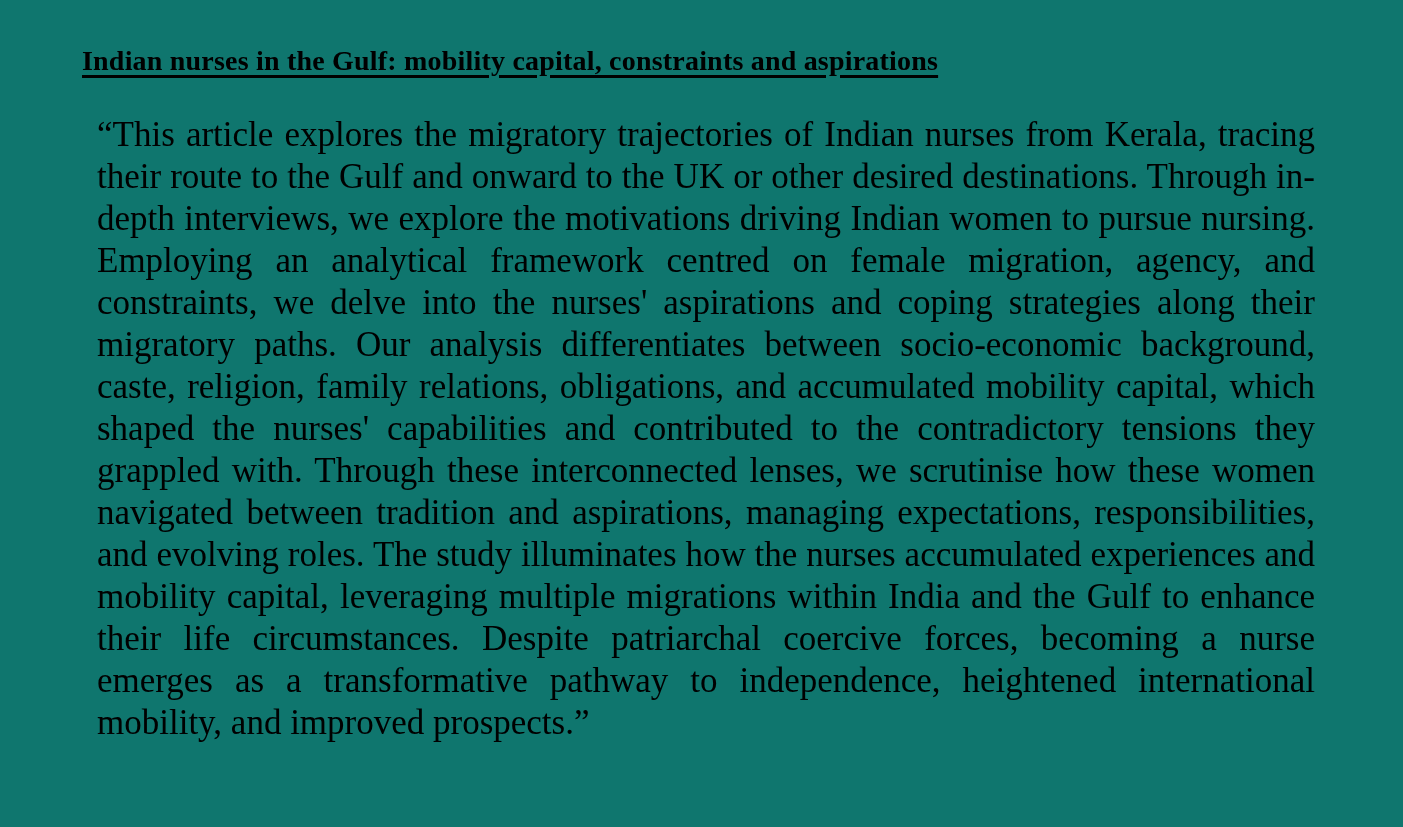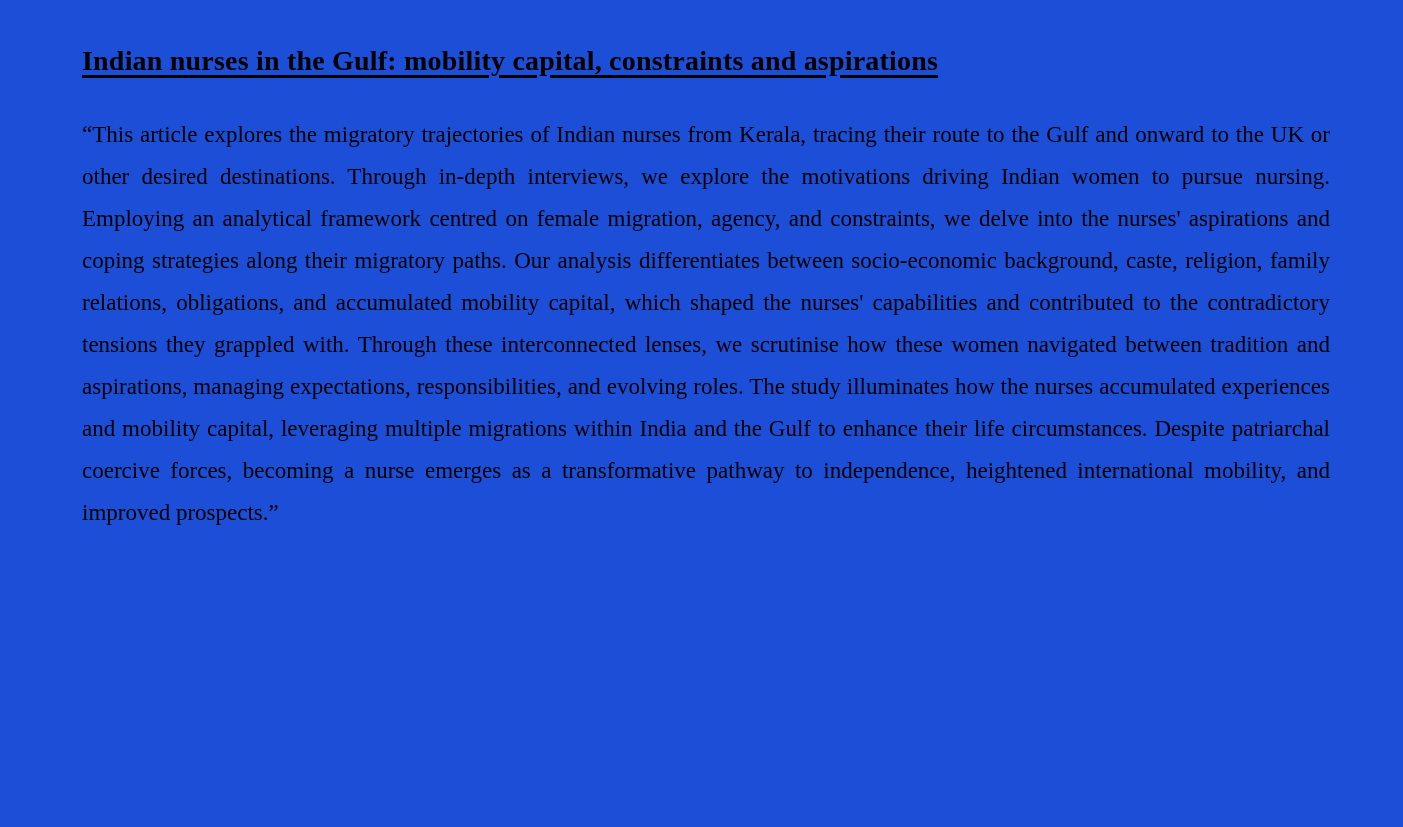--- a/index.html
+++ b/index.html
@@ -12,42 +12,42 @@
     height: 827px;
     overflow: hidden;
     color: #000000;
     font-family: "Liberation Serif", serif;
   }
   .page {
     box-sizing: border-box;
     width: 1403px;
     height: 827px;
     padding: 40px 73px 0 82px;
-    background: #1d4ed8;
+    background: #0f766e;
   }
   .title {
     font-size: 28px;
     font-weight: bold;
     line-height: 42px;
     margin: 0 0 32px 0;
     text-decoration: underline;
     text-decoration-thickness: 3px;
     text-underline-offset: 5px;
     letter-spacing: 0.2px;
   }
   .authors {
     font-size: 28px;
     font-style: italic;
     line-height: 42px;
     margin: 0 0 35px 0;
   }
   .abstract {
-    font-size: 23px;
+    font-size: 35px;
     line-height: 42px;
-    margin: 0;
+    margin: 15px;
     text-align: justify;
   }
 </style>
 </head>
 <body>
 
 <div class="page">
   <h1 class="title">Indian nurses in the Gulf: mobility capital, constraints and aspirations</h1>
   <p class="abstract">“This article explores the migratory trajectories of Indian nurses from Kerala, tracing their route to the Gulf and onward to the UK or other desired destinations. Through in-depth interviews, we explore the motivations driving Indian women to pursue nursing. Employing an analytical framework centred on female migration, agency, and constraints, we delve into the nurses' aspirations and coping strategies along their migratory paths. Our analysis differentiates between socio-economic background, caste, religion, family relations, obligations, and accumulated mobility capital, which shaped the nurses' capabilities and contributed to the contradictory tensions they grappled with. Through these interconnected lenses, we scrutinise how these women navigated between tradition and aspirations, managing expectations, responsibilities, and evolving roles. The study illuminates how the nurses accumulated experiences and mobility capital, leveraging multiple migrations within India and the Gulf to enhance their life circumstances. Despite patriarchal coercive forces, becoming a nurse emerges as a transformative pathway to independence, heightened international mobility, and improved prospects.”</p>
 </div>

